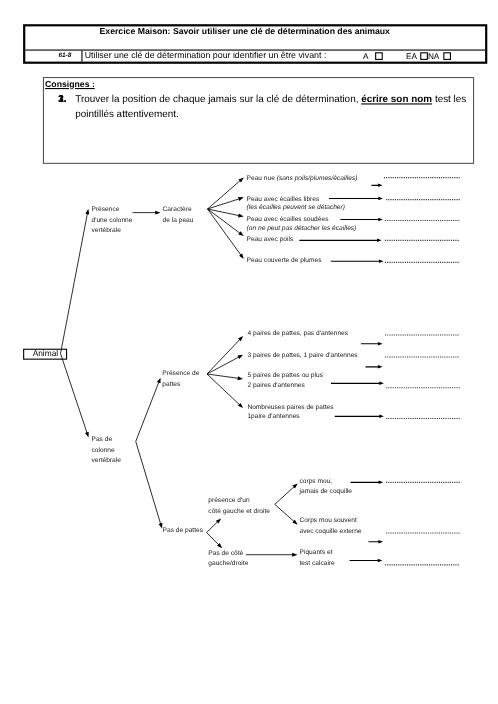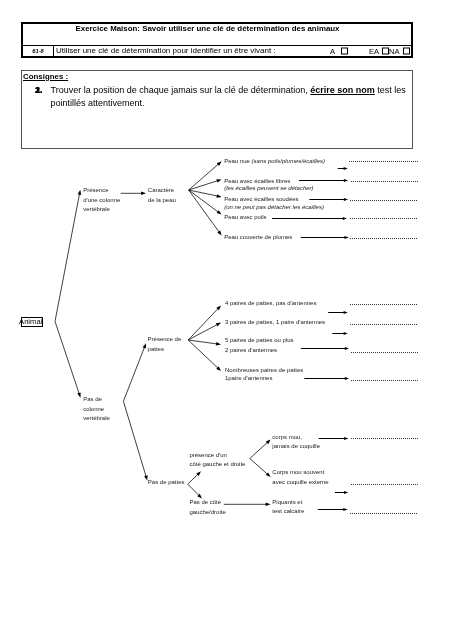--- a/index.html
+++ b/index.html
@@ -1,48 +1,48 @@
 <!DOCTYPE html>
 <html><head>
 <meta charset="utf-8">
 <style>
   html,body{margin:0;padding:0;background:#fff;-webkit-font-smoothing:antialiased;}
   body{width:453px;height:640px;position:relative;overflow:hidden;
        font-family:"Liberation Sans", sans-serif;color:#000;}
   .page{position:absolute;inset:0;}
   
-  .hdr{position:absolute;left:21px;top:21.8px;width:392px;height:36.5px;
+  .hdr{position:absolute;left:21px;top:21.8px;width:422px;height:36.5px;
        border:2px solid #000;box-sizing:border-box;}
   .hdr-title{position:absolute;left:0;top:0;right:0;height:21px;
        display:flex;align-items:flex-start;justify-content:center;
        font-size:7.9px;font-weight:bold;padding-right:19px;padding-top:1.5px;box-sizing:border-box;line-height:8px;}
   .hdr-row2{position:absolute;left:0;top:21px;right:0;bottom:0;position:absolute;
-       border-top:1.4px solid #000;display:flex;align-items:center;}
+       border-top:1.4px solid #000;display:flex;align-items:center;padding-left:21px;}
   .hdr-code{width:30px;text-align:center;font-size:5.8px;font-weight:bold;font-style:italic;
        border-right:1.2px solid #000;align-self:stretch;display:flex;align-items:center;justify-content:center;}
   .hdr-desc{flex:1;font-size:8px;padding-left:2px;line-height:8px;}
   .hdr-marks{position:absolute;left:0;top:0;bottom:0;right:0;font-size:7.5px;}
   .mk{position:absolute;top:50%;transform:translateY(-50%);display:flex;align-items:center;gap:3.2px;}
   .mk.a{left:307px;gap:5.8px}.mk.ea{left:346px}.mk.na{left:366px}
   .cbx{width:7.2px;height:7.2px;border:1px solid #000;box-sizing:border-box;}
   
-  .cons{position:absolute;left:21px;top:70px;width:392px;height:79px;
+  .cons{position:absolute;left:39px;top:70px;width:392px;height:79px;
         border:1px solid #555;box-sizing:border-box;}
   .cons-t{position:absolute;left:1px;top:1.6px;font-size:7.9px;font-weight:bold;
         text-decoration:underline;line-height:8px;}
   ol.cons-l{margin:0;padding:0;position:absolute;left:28.5px;top:12.5px;right:4px;
         list-style:none;}
   ol.cons-l li{font-size:9.0px;line-height:13.2px;position:relative;white-space:nowrap;}
   ol.cons-l li .num{position:absolute;left:-15.5px;font-weight:bold;}
   u.hard{text-decoration:underline;font-weight:bold;text-align:center;}
   
   svg.dia{position:absolute;left:0;top:0;width:453px;height:640px;}
-  .rootbox{position:absolute;left:21.3px;top:316.6px;width:22px;height:10px;
+  .rootbox{position:absolute;left:21.3px;top:316.6px;width:40px;height:10px;
         border:1.4px solid #000;box-sizing:border-box;display:flex;
-        align-items:center;justify-content:flex-end;font-size:7.6px;line-height:7.6px;}
+        align-items:center;justify-content:center;font-size:7.6px;line-height:7.6px;}
   .dt{font-family:"Liberation Sans",sans-serif;fill:#1a1a1a;}
 </style>
 </head>
 <body>
 
 <div class="page">
 
   <div class="hdr">
     <div class="hdr-title">Exercice Maison: Savoir utiliser une clé de détermination des animaux</div>
     <div class="hdr-row2">

